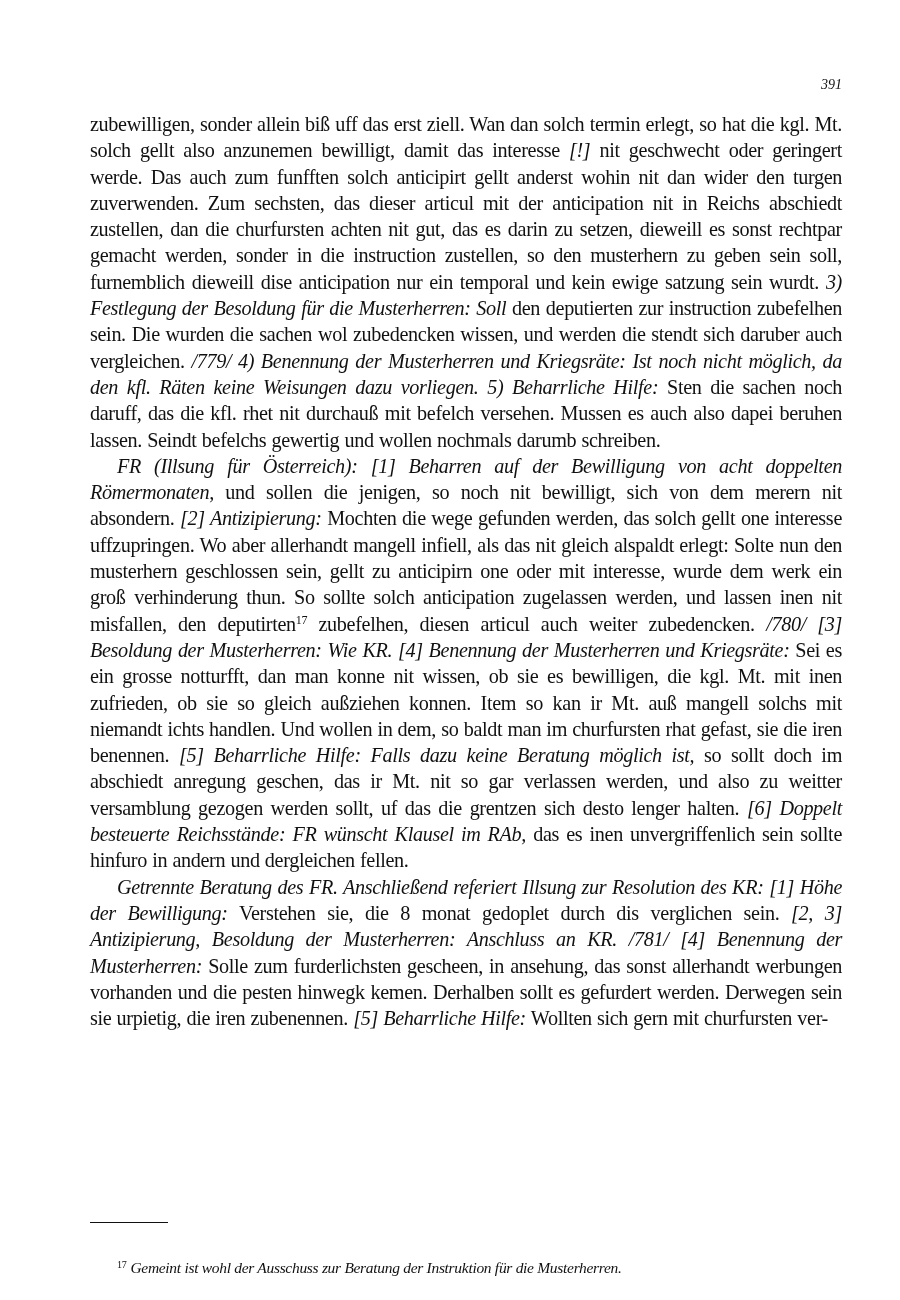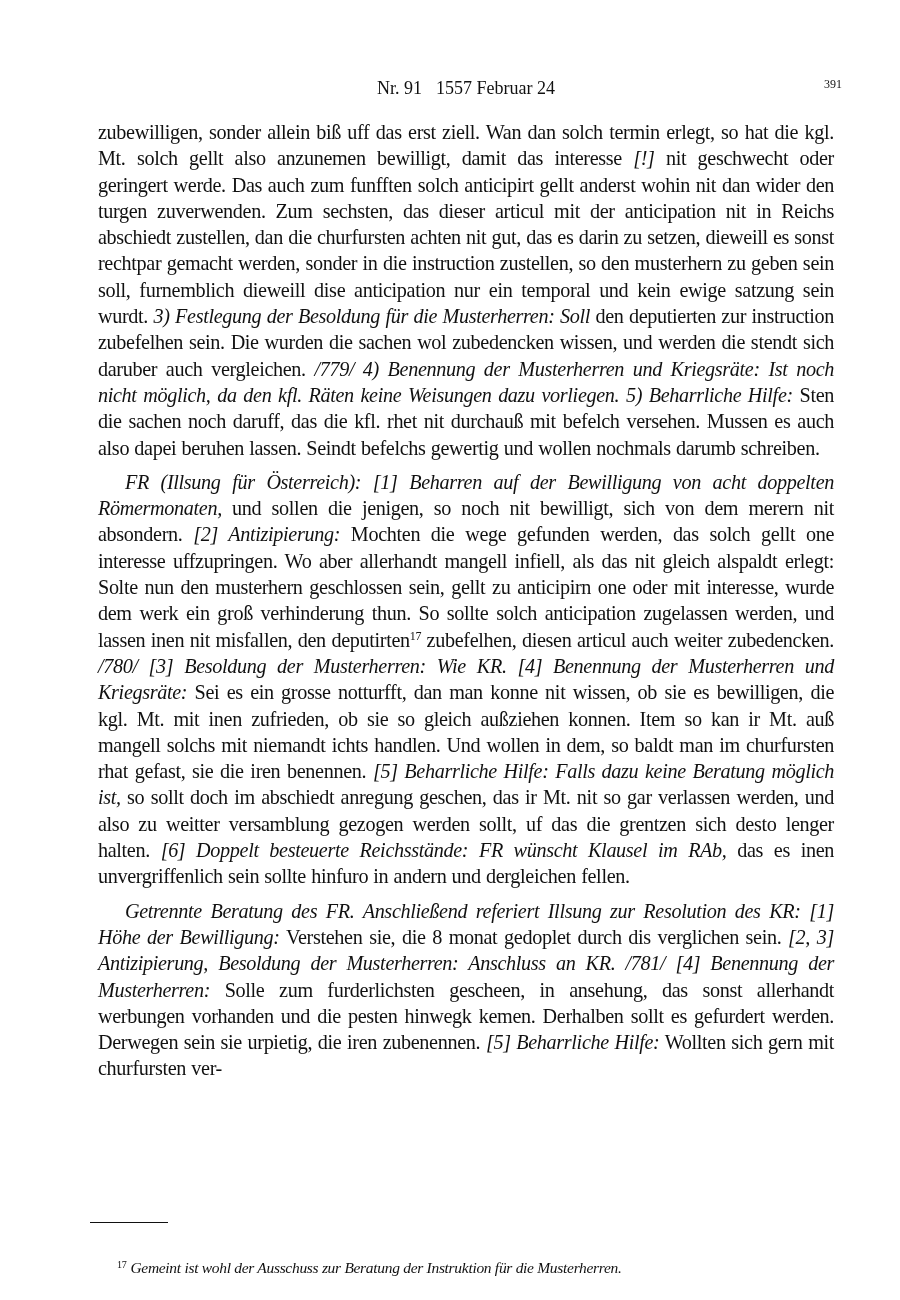--- a/index.html
+++ b/index.html
@@ -3,41 +3,38 @@
 <meta charset="utf-8">
 <style>
   html, body { margin: 0; padding: 0; background: #ffffff; }
   body { width: 900px; height: 1300px; position: relative; overflow: hidden;
          font-family: "Liberation Serif", "DejaVu Serif", serif; color: #111; }
   .page { position: absolute; left: 90px; top: 0; width: 752px; }
   .running-head { position: absolute; top: 78px; left: 0; width: 752px; height: 26px;
                   font-size: 18px; }
   .rh-center { position: absolute; left: 0; right: 0; text-align: center; }
   .rh-center span + span { margin-left: 14px; }
-  .rh-page { position: absolute; right: 0; top: -1px; font-size: 12px; }
+  .rh-page { position: absolute; right: 0; top: -1px; font-size: 14px; font-style: italic; }
   .body { position: absolute; top: 111px; left: 0; width: 752px; }
-  .para { margin: 8px; font-size: 20.2px; line-height: 26.3px; text-align: justify;
+  .para { margin: 0; font-size: 20.2px; line-height: 26.3px; text-align: justify;
           hyphens: manual; letter-spacing: -0.35px; word-spacing: 0.5px; }
   .para.indent { text-indent: 27px; }
   .para i { font-style: italic; }
   .para sup { font-size: 12px; line-height: 0; vertical-align: 7px; }
   .fn-rule { position: absolute; top: 1222px; left: 0; width: 78px; height: 0;
              border-top: 1px solid #111; }
   .footnote { position: absolute; top: 1258px; left: 27px; width: 725px; font-size: 15.5px;
               line-height: 20px; letter-spacing: -0.3px; }
   .footnote sup { font-size: 10px; vertical-align: 5px; line-height: 0; margin-right: 4px; }
 </style>
 </head>
 <body>
 
 <div class="page">
   <div class="running-head">
-    <div class="rh-center">
-      <span>Nr. 91</span><span>1557 Februar 24</span>
-    </div>
     <div class="rh-page">391</div>
   </div>
 
   <div class="body">
     <p class="para"><span>zubewilligen, sonder allein biß uff das erst ziell. Wan dan solch termin erlegt, so hat die kgl. Mt. solch gellt also anzunemen bewilligt, damit das interesse </span><i>[!]</i><span> nit geschwecht oder geringert werde. Das auch zum funfften solch anticipirt gellt anderst wohin nit dan wider den turgen zuverwenden. Zum sechsten, das dieser articul mit der anticipation nit in Reichs abschiedt zustellen, dan die churfursten achten nit gut, das es darin zu setzen, dieweill es sonst rechtpar gemacht werden, sonder in die instruction zustellen, so den musterhern zu geben sein soll, furnemblich dieweill dise anticipation nur ein temporal und kein ewige satzung sein wurdt. </span><i>3) Festlegung der Besoldung für die Musterherren: Soll</i><span> den deputierten zur instruction zubefelhen sein. Die wurden die sachen wol zubedencken wissen, und werden die stendt sich daruber auch vergleichen. </span><i>/779/ 4) Benennung der Musterherren und Kriegsräte: Ist noch nicht möglich, da den kfl. Räten keine Weisungen dazu vorliegen. 5) Beharrliche Hilfe:</i><span> Sten die sachen noch daruff, das die kfl. rhet nit durchauß mit befelch versehen. Mussen es auch also dapei beruhen lassen. Seindt befelchs gewertig und wollen nochmals darumb schreiben.</span></p>
     <p class="para indent"><i>FR (Illsung für Österreich): [1] Beharren auf der Bewilligung von acht doppelten Römermonaten,</i><span> und sollen die jenigen, so noch nit bewilligt, sich von dem merern nit absondern. </span><i>[2] Antizipierung:</i><span> Mochten die wege gefunden werden, das solch gellt one interesse uffzupringen. Wo aber allerhandt mangell infiell, als das nit gleich alspaldt erlegt: Solte nun den musterhern geschlossen sein, gellt zu anticipirn one oder mit interesse, wurde dem werk ein groß verhinderung thun. So sollte solch anticipation zugelassen werden, und lassen inen nit misfallen, den deputirten</span><sup>17</sup><span> zubefelhen, diesen articul auch weiter zubedencken. </span><i>/780/ [3] Besoldung der Musterherren: Wie KR. [4] Benennung der Musterherren und Kriegsräte:</i><span> Sei es ein grosse notturfft, dan man konne nit wissen, ob sie es bewilligen, die kgl. Mt. mit inen zufrieden, ob sie so gleich außziehen konnen. Item so kan ir Mt. auß mangell solchs mit niemandt ichts handlen. Und wollen in dem, so baldt man im churfursten rhat gefast, sie die iren benennen. </span><i>[5] Beharrliche Hilfe: Falls dazu keine Beratung möglich ist,</i><span> so sollt doch im abschiedt anregung geschen, das ir Mt. nit so gar verlassen werden, und also zu weitter versamblung gezogen werden sollt, uf das die grentzen sich desto lenger halten. </span><i>[6] Doppelt besteuerte Reichsstände: FR wünscht Klausel im RAb,</i><span> das es inen unvergriffenlich sein sollte hinfuro in andern und dergleichen fellen.</span></p>
     <p class="para indent"><i>Getrennte Beratung des FR. Anschließend referiert Illsung zur Resolution des KR: [1] Höhe der Bewilligung:</i><span> Verstehen sie, die 8 monat gedoplet durch dis ver­glichen sein. </span><i>[2, 3] Antizipierung, Besoldung der Musterherren: Anschluss an KR. /781/ [4] Benennung der Musterherren:</i><span> Solle zum furderlichsten gescheen, in ansehung, das sonst allerhandt werbungen vorhanden und die pesten hinwegk kemen. Derhalben sollt es gefurdert werden. Derwegen sein sie urpietig, die iren zubenennen. </span><i>[5] Beharrliche Hilfe:</i><span> Wollten sich gern mit churfursten ver-</span></p>
   </div>
 
   <div class="fn-rule"></div>

